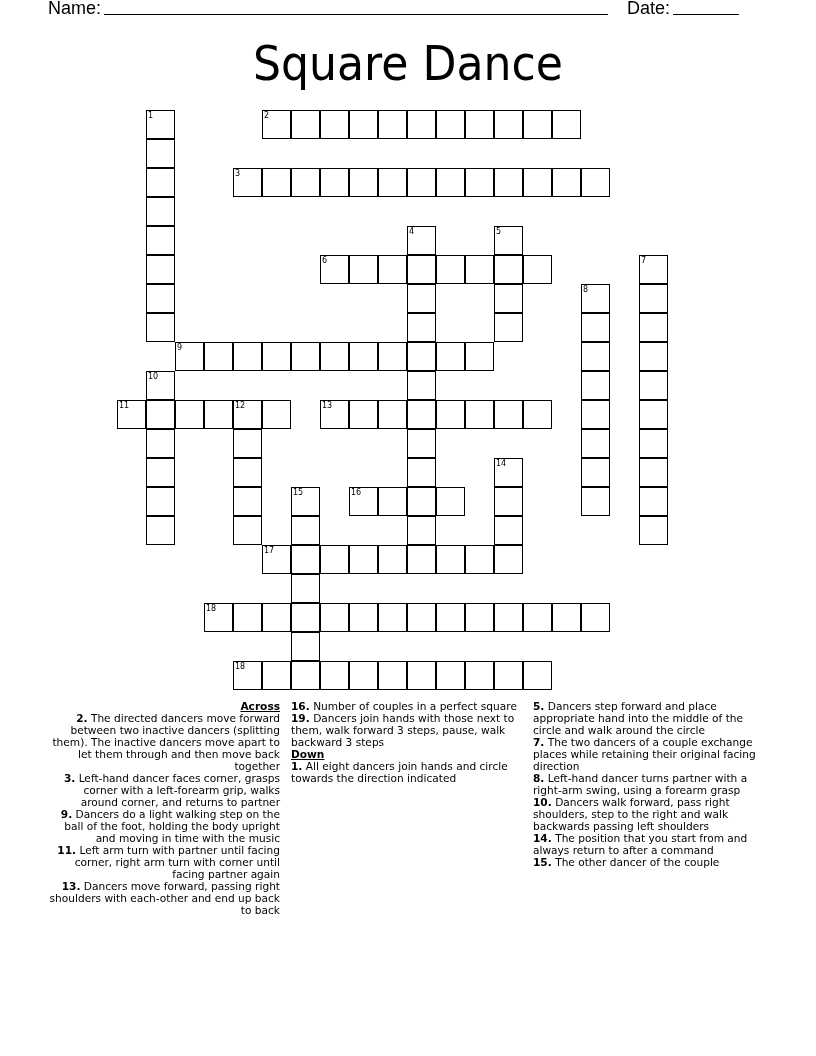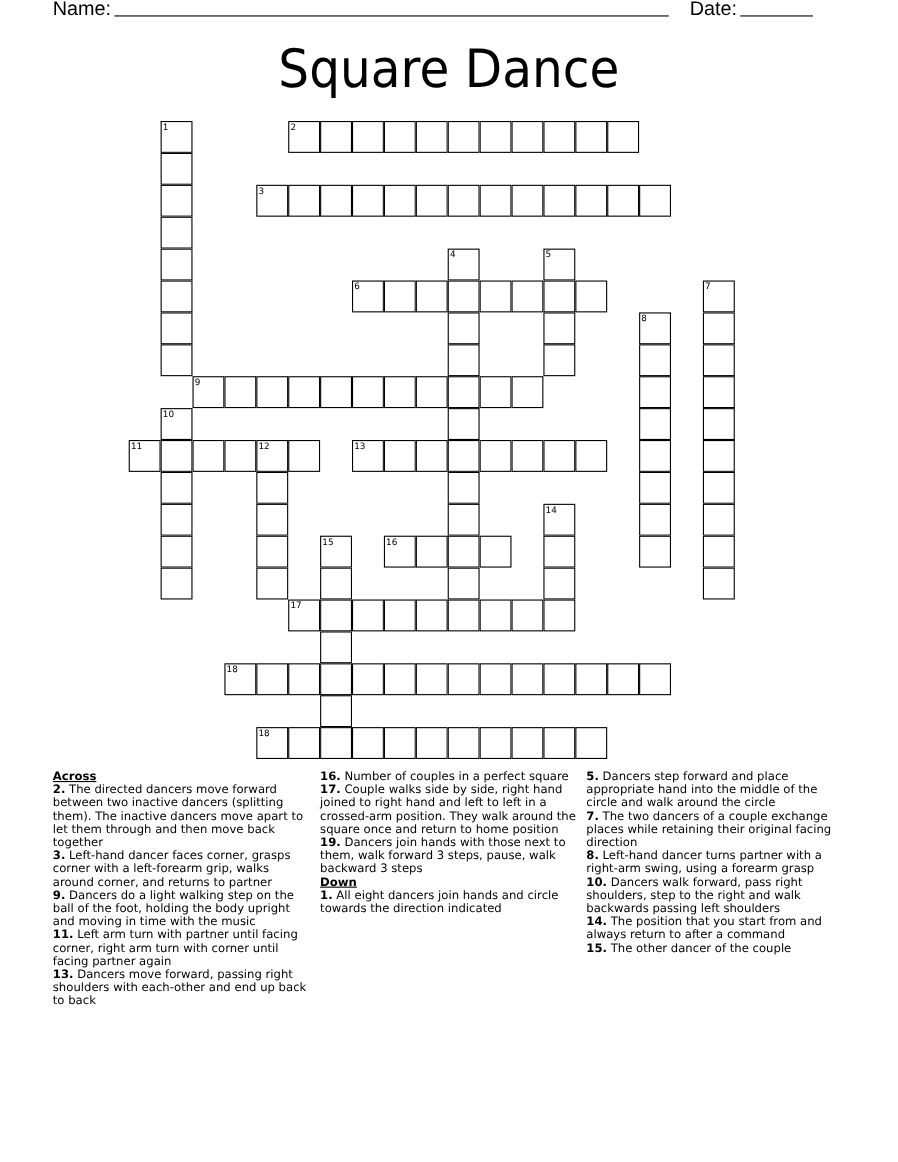--- a/index.html
+++ b/index.html
@@ -26,21 +26,21 @@
     position: absolute; left: 1px; top: 0px; font-family: "DejaVu Sans", sans-serif;
     font-size: 8px; line-height: 9px; color: #000;
   }
   .clues {
     position: absolute; top: 700px; font-family: "DejaVu Sans", sans-serif;
     font-size: 10.6px; line-height: 12px; color: #000;
   }
   .clues .heading { text-decoration: underline; font-weight: bold; display: block; }
   .clue { display: block; }
   .clue b { font-weight: bold; }
-  #col1 { left: 48px; width: 232px; }
+  #col1 { left: 48px; width: 232px; text-align: right; }
   #col2 { left: 291px; width: 235px; }
   #col3 { left: 533px; width: 235px; }
 </style>
 </head>
 <body>
 
 <div class="header-line">
   <span class="name-label">Name:</span>
   <span class="name-blank"></span>
   <span class="date-label">Date:</span>
@@ -241,21 +241,20 @@
   <span class="heading">Across</span>
   <span class="clue"><b>2.</b> <span>The directed dancers move forward between two inactive dancers (splitting them). The inactive dancers move apart to let them through and then move back together</span></span>
   <span class="clue"><b>3.</b> <span>Left-hand dancer faces corner, grasps corner with a left-forearm grip, walks around corner, and returns to partner</span></span>
   <span class="clue"><b>9.</b> <span>Dancers do a light walking step on the ball of the foot, holding the body upright and moving in time with the music</span></span>
   <span class="clue"><b>11.</b> <span>Left arm turn with partner until facing corner, right arm turn with corner until facing partner again</span></span>
   <span class="clue"><b>13.</b> <span>Dancers move forward, passing right shoulders with each-other and end up back to back</span></span>
 </div>
 
 <div class="clues" id="col2">
   <span class="clue"><b>16.</b> <span>Number of couples in a perfect square</span></span>
-  <span class="clue"><b>17.</b> <span>Couple walks side by side, right hand joined to right hand and left to left in a crossed-arm position. They walk around the square once and return to home position</span></span>
   <span class="clue"><b>19.</b> <span>Dancers join hands with those next to them, walk forward 3 steps, pause, walk backward 3 steps</span></span>
   <span class="heading">Down</span>
   <span class="clue"><b>1.</b> <span>All eight dancers join hands and circle towards the direction indicated</span></span>
 </div>
 
 <div class="clues" id="col3">
   <span class="clue"><b>5.</b> <span>Dancers step forward and place appropriate hand into the middle of the circle and walk around the circle</span></span>
   <span class="clue"><b>7.</b> <span>The two dancers of a couple exchange places while retaining their original facing direction</span></span>
   <span class="clue"><b>8.</b> <span>Left-hand dancer turns partner with a right-arm swing, using a forearm grasp</span></span>
   <span class="clue"><b>10.</b> <span>Dancers walk forward, pass right shoulders, step to the right and walk backwards passing left shoulders</span></span>

